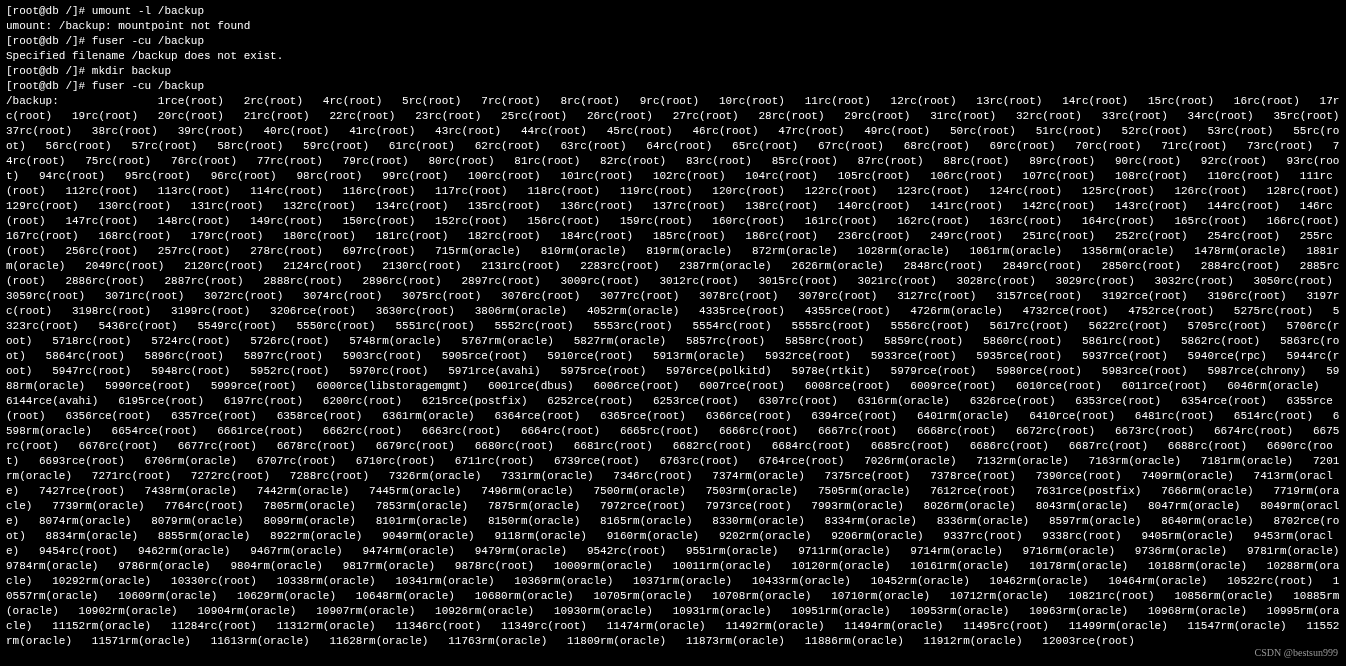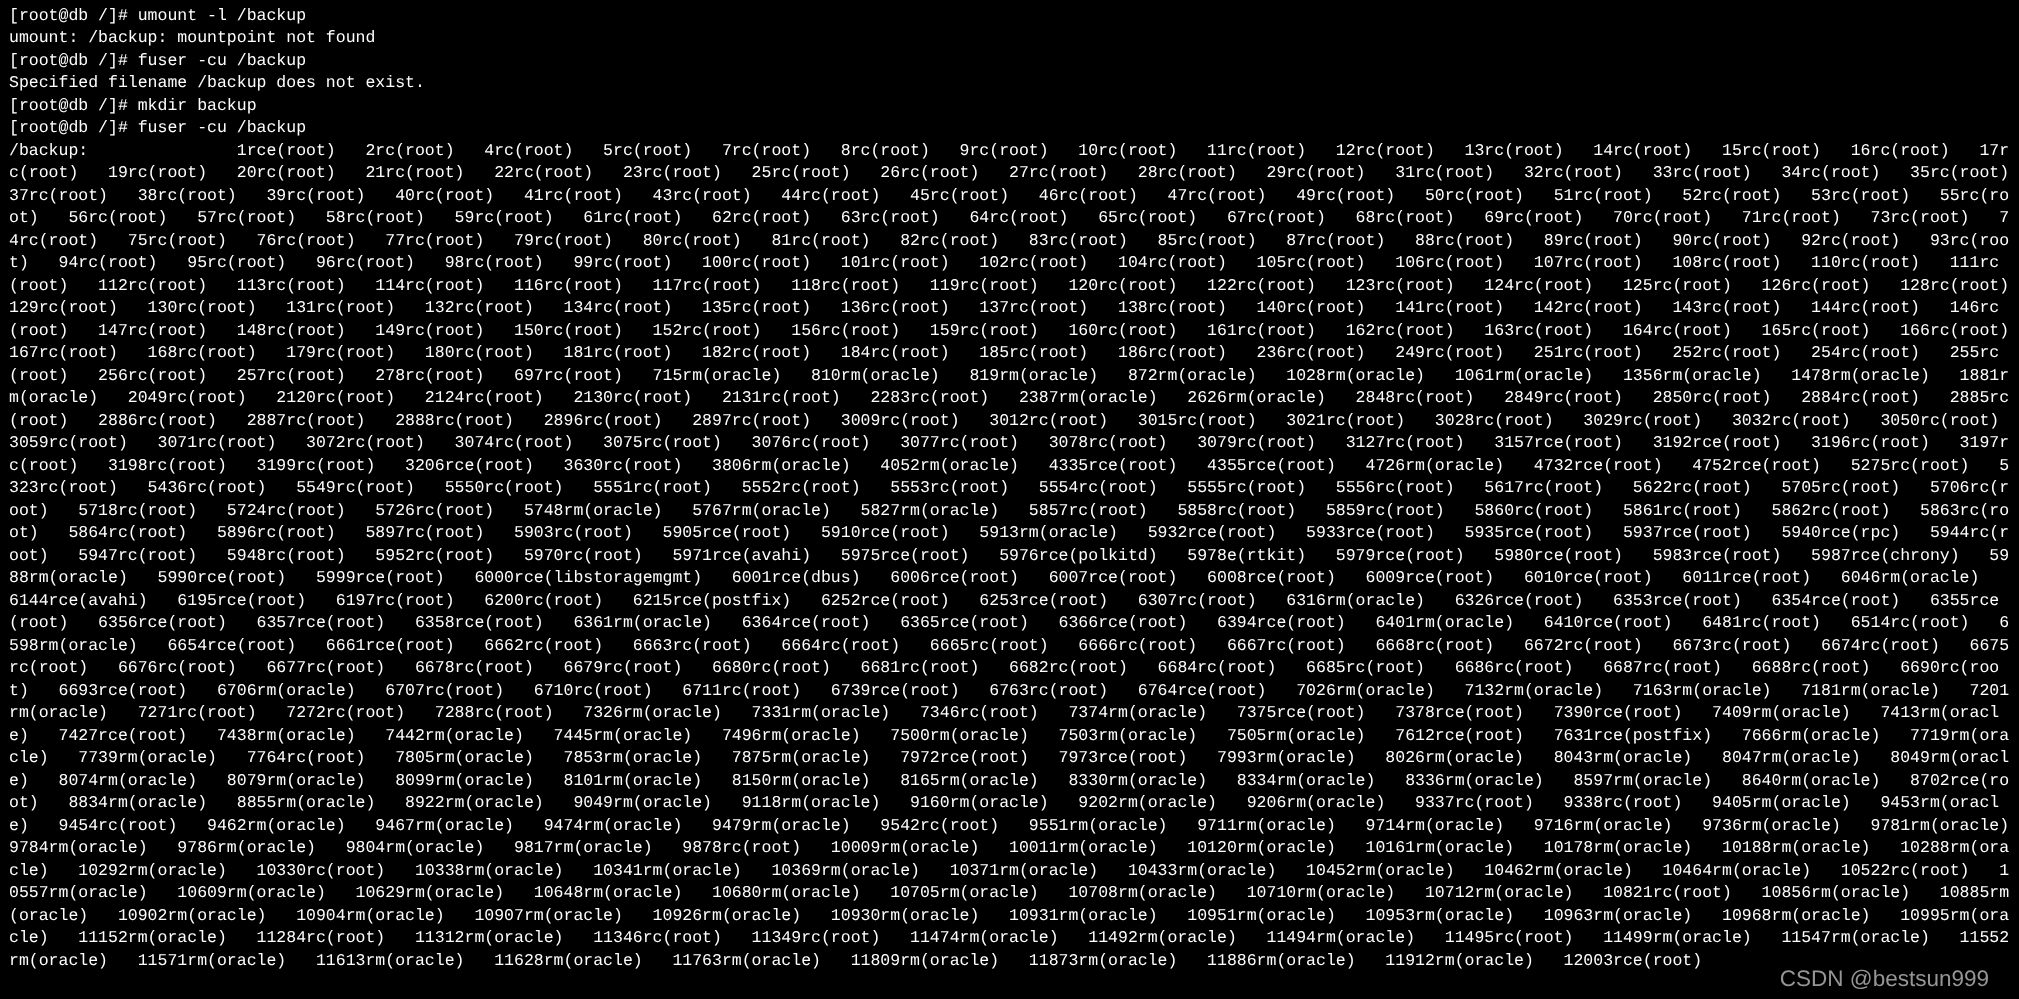--- a/index.html
+++ b/index.html
@@ -1,17 +1,17 @@
 <!DOCTYPE html>
 <html><head>
 <meta charset="utf-8">
 <style>
   html,body{margin:0;padding:0;background:#000;color:#fff;font-family:Consolas,'Courier New',monospace;font-size:11px;line-height:15px;width:1346px;height:666px;overflow:hidden}
   #term{white-space:pre-wrap;word-break:break-all;padding:4px 6px}
-  .watermark{position:absolute;right:20px;bottom:6px;color:#bbb;font-size:15px;font-family:Liberation Sans, sans-serif;opacity:.8}
+  .watermark{position:absolute;right:8px;bottom:6px;color:#bbb;font-size:10px;font-family:Liberation Serif, serif;opacity:.8}
 </style>
 </head>
 <body>
 
 <div id="term">[root@db /]# umount -l /backup
 umount: /backup: mountpoint not found
 [root@db /]# fuser -cu /backup
 Specified filename /backup does not exist.
 [root@db /]# mkdir backup
 [root@db /]# fuser -cu /backup

